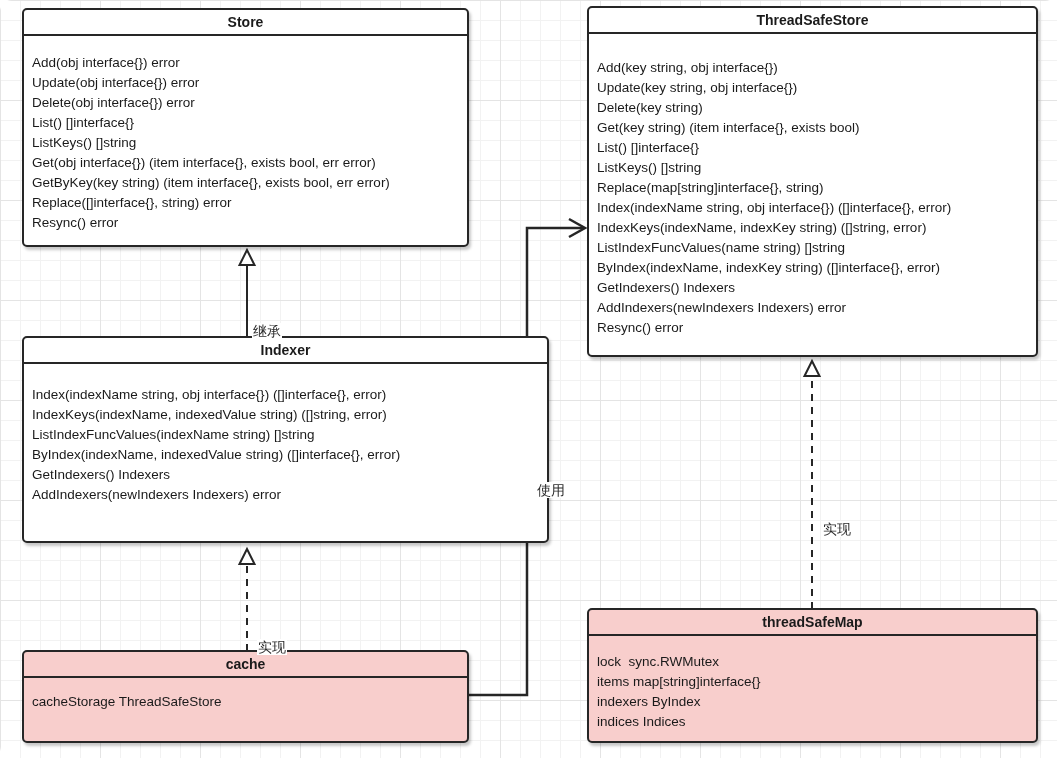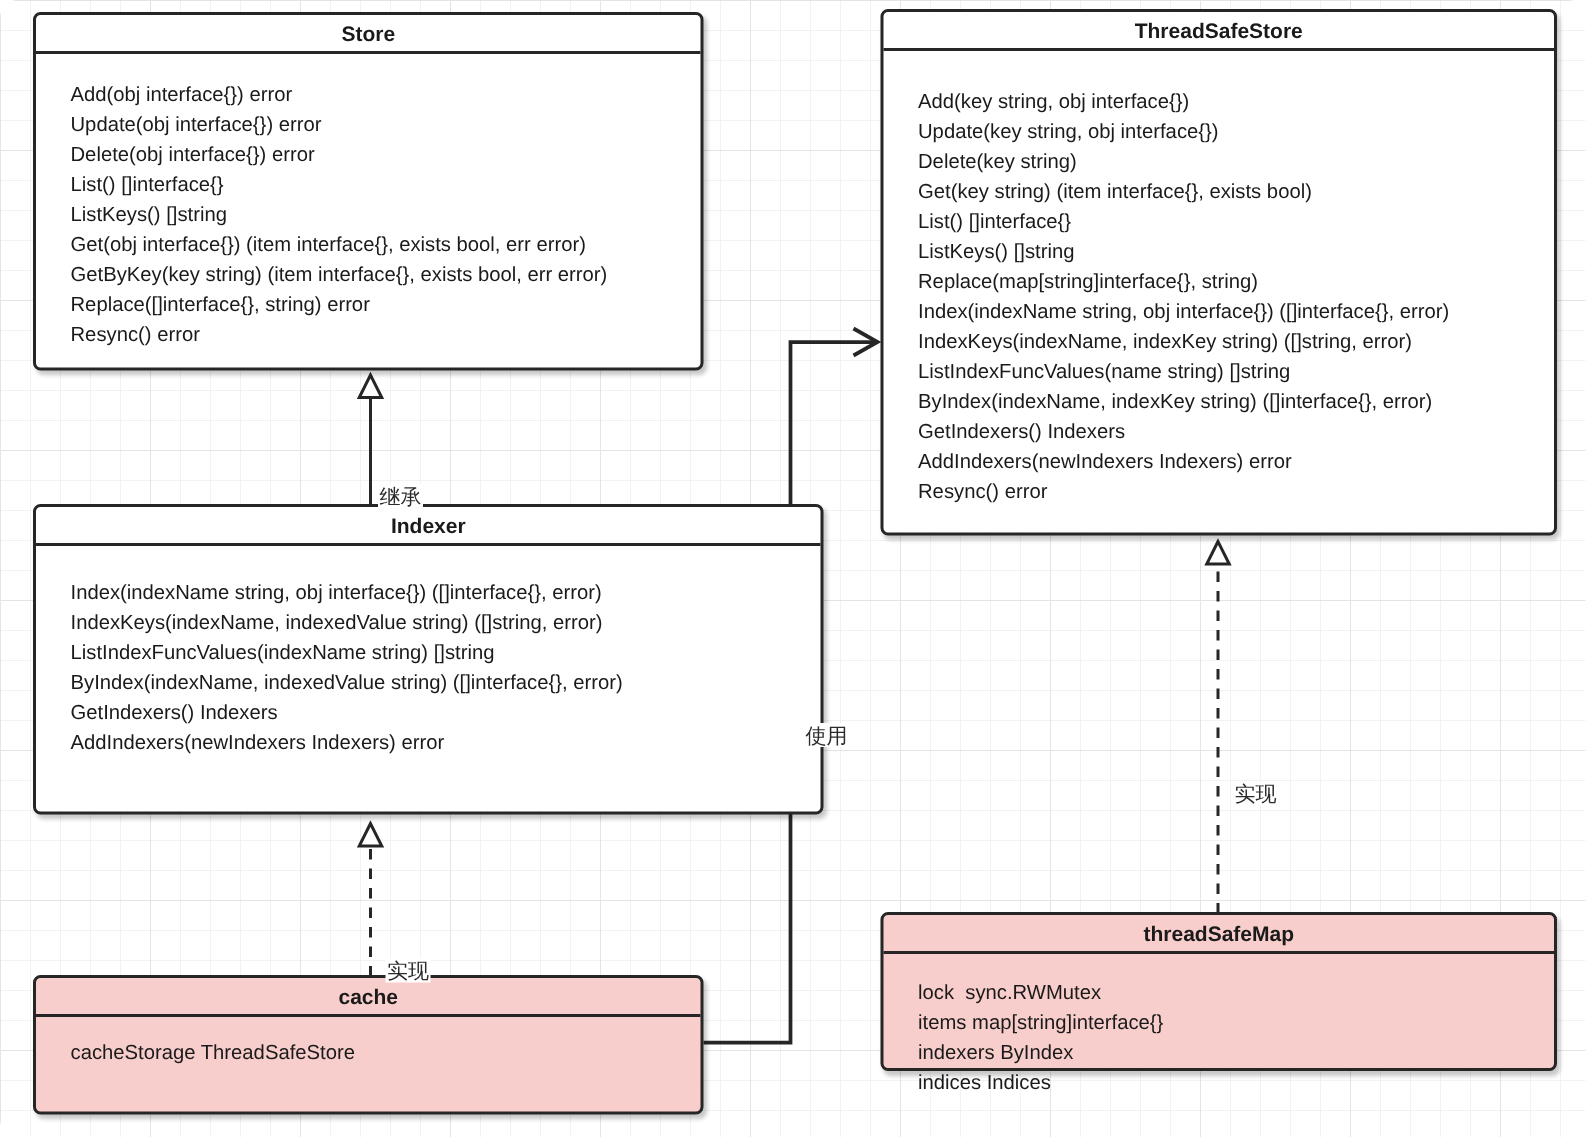--- a/index.html
+++ b/index.html
@@ -28,21 +28,21 @@
     color:#1a1a1a;
   }
   .uml-box.pink{background:#f8cecc;}
   .uml-title{
     height:24px;line-height:24px;text-align:center;
     font-weight:bold;font-size:14px;
     border-bottom:2px solid #262626;
   }
   .uml-body{
     font-size:13.5px;line-height:20px;
-    padding-left:23px;padding-right:10px;
+    padding-left:8px;padding-right:10px;
     white-space:pre-wrap;
   }
   .member-line{white-space:pre-wrap;}
   .edge-label{
     position:absolute;font-size:14px;color:#2b2b2b;
     background:#ffffff;line-height:16px;padding:0 1px;margin-top:39px;
   }
 </style>
 </head>
 <body>
@@ -85,21 +85,21 @@
   <div class="uml-box" style="left:22px;top:336px;width:527px;height:207px">
     <div class="uml-title">Indexer</div>
     <div class="uml-body" style="padding-top:21px"><div class="member-line">Index(indexName string, obj interface{}) ([]interface{}, error)</div><div class="member-line">IndexKeys(indexName, indexedValue string) ([]string, error)</div><div class="member-line">ListIndexFuncValues(indexName string) []string</div><div class="member-line">ByIndex(indexName, indexedValue string) ([]interface{}, error)</div><div class="member-line">GetIndexers() Indexers</div><div class="member-line">AddIndexers(newIndexers Indexers) error</div></div>
   </div>
 
   <div class="uml-box pink" style="left:22px;top:650px;width:447px;height:93px">
     <div class="uml-title">cache</div>
     <div class="uml-body" style="padding-top:14px"><div class="member-line">cacheStorage ThreadSafeStore</div></div>
   </div>
 
-  <div class="uml-box pink" style="left:587px;top:608px;width:451px;height:106px">
+  <div class="uml-box pink" style="left:587px;top:608px;width:451px;height:135px">
     <div class="uml-title">threadSafeMap</div>
     <div class="uml-body" style="padding-top:16px"><div class="member-line">lock  sync.RWMutex</div><div class="member-line">items map[string]interface{}</div><div class="member-line">indexers ByIndex</div><div class="member-line">indices Indices</div></div>
   </div>
 
   <div class="edge-label" style="left:252px;top:284px">继承</div>
   <div class="edge-label" style="left:257px;top:600px">实现</div>
   <div class="edge-label" style="left:536px;top:443px">使用</div>
   <div class="edge-label" style="left:822px;top:482px">实现</div>
 
 </div>

